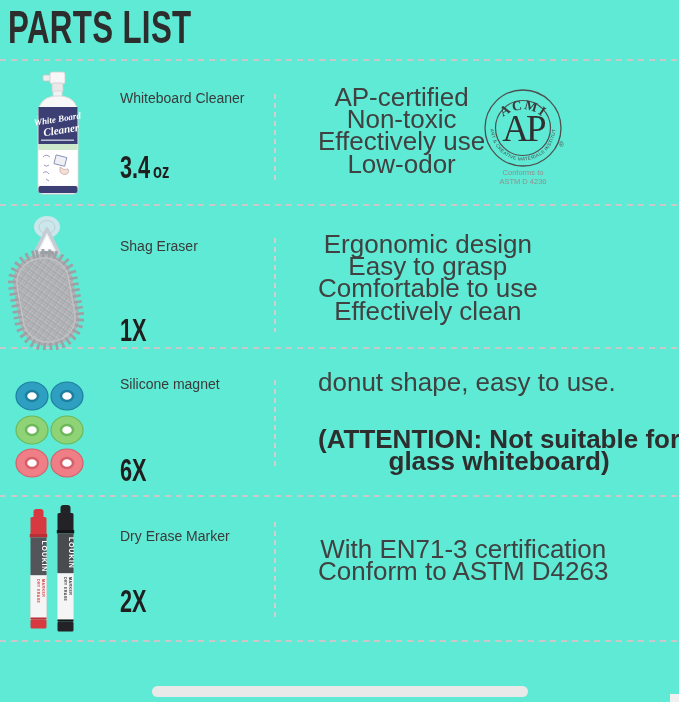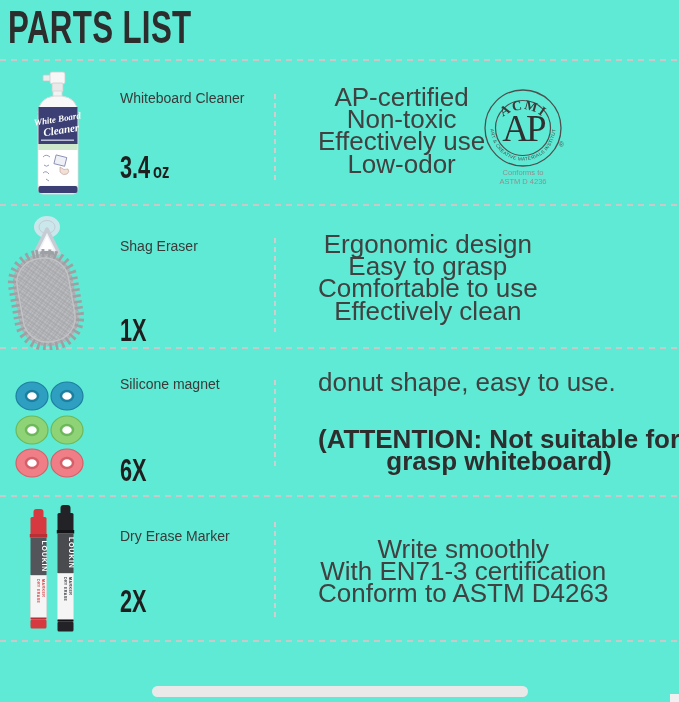--- a/index.html
+++ b/index.html
@@ -157,21 +157,21 @@
       <span class="condense"><span class="n">6X</span></span>
     </div>
 
     <div class="vdash" style="top:380px;height:90px"></div>
 
     <div class="feat" style="top:371px">
       <div>donut shape, easy to use.</div>
     </div>
     <div class="feat attn" style="top:428px">
       <div>(ATTENTION: Not suitable for</div>
-      <div>grasp whiteboard)</div>
+      <div>glass whiteboard)</div>
     </div>
   </div>
 
   <div>
     <svg class="img" style="left:26px;top:504px" width="56" height="132" viewBox="0 0 56 132">
 
       <g>
         <rect x="7.5" y="5" width="10" height="11" rx="3" fill="#d6393f"></rect>
         <rect x="4.5" y="13" width="16" height="19" rx="1.5" fill="#d6393f"></rect>
         <rect x="3.8" y="30" width="17.4" height="3.5" fill="#b92f36"></rect>
@@ -204,21 +204,20 @@
 
     <div class="pname" style="top:522px">Dry Erase Marker</div>
 
     <div class="qty" style="top:584px">
       <span class="condense"><span class="n">2X</span></span>
     </div>
 
     <div class="vdash" style="top:522px;height:98px"></div>
 
     <div class="feat" style="top:538px">
-      <div>Write smoothly</div>
       <div>With EN71-3 certification</div>
       <div>Conform to ASTM D4263</div>
     </div>
   </div>
 
   <div class="bottom-bar"></div>
   <div class="corner-chip"></div>
 </div>
 
 </body></html>

